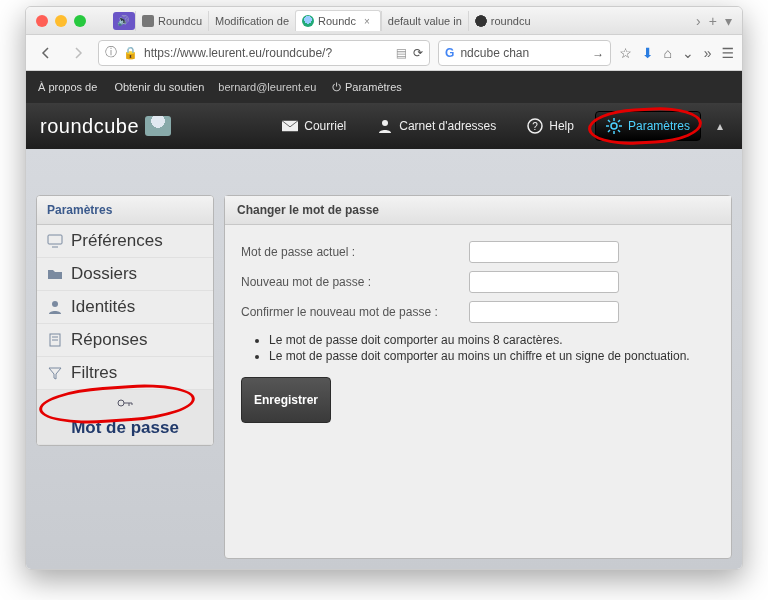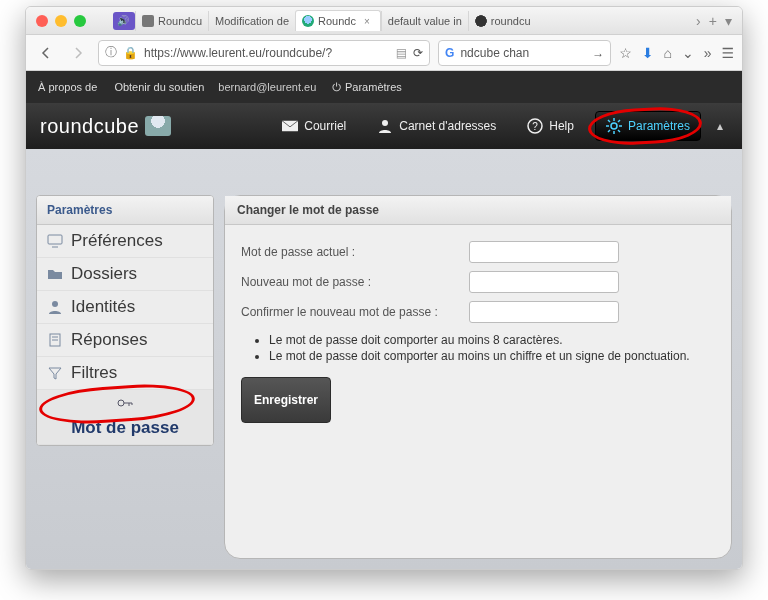--- a/index.html
+++ b/index.html
@@ -43,21 +43,21 @@
   .red-circle-nav::after { content:""; position:absolute; left:-8px; right:-2px; top:-4px; bottom:-4px; border:3px solid #e40000; border-radius:50%/60%; transform: rotate(-3deg); pointer-events: none; }
   
   .content { background: linear-gradient(#d6d9de,#c8cbd0); padding: 46px 10px 10px 10px; min-height: 420px; display:flex; gap:10px; }
   .sidebar { width: 178px; background:#efefef; border:1px solid #b6b6b6; border-radius:4px; overflow:hidden; align-self:flex-start; }
   .sb-hdr { background: linear-gradient(#f3f3f3,#e1e1e1); border-bottom:1px solid #c7c7c7; padding:7px 10px; font-weight:bold; color:#3b5a8c; font-size:12px; }
   .sb-item { display:flex; align-items:center; gap:8px; padding:6px 10px; border-bottom:1px solid #e0e0e0; color:#3a3a3a; font-size:17px; background:#ededed; cursor:pointer; }
   .sb-item.selected { background:#e6e6e6; color:#213a6b; font-weight:bold; }
   .sb-item .sic { width:16px; height:14px; color:#7a8aa0; display:inline-flex; align-items:center; justify-content:center; }
   .red-circle-sb { position:relative;flex-direction:column; }
   .red-circle-sb::after { content:""; position:absolute; left:2px; top:-4px; width:150px; height:30px; border:3px solid #e40000; border-radius:50%/60%; transform: rotate(-4deg); pointer-events:none; }
-  .panel { flex:1; background:#efefef; border:1px solid #b6b6b6; border-radius:16px; padding:0; align-self:stretch; min-height:360px; }
+  .panel { flex:1; background:#efefef; border:1px solid #b6b6b6; border-radius:4px; padding:0; align-self:stretch; min-height:360px; }
   .panel-hdr { background: linear-gradient(#f3f3f3,#e1e1e1); border-bottom:1px solid #c7c7c7; padding:7px 12px; font-weight:bold; color:#444; font-size:12px; }
   .panel-body { padding:16px 16px 20px; color:#333; font-size:12px; }
   .frow { display:flex; align-items:center; gap:8px; margin-bottom:8px; }
   .frow label { width:220px; color:#555; }
   .frow input { width:150px; height:22px; border:1px solid #bcbcbc; border-radius:3px; background:#fff; padding:0 4px; }
   .rules { margin: 10px 0 14px 28px; color:#333; }
   .rules li { margin-bottom:2px; }
   .savebtn { display:inline-block; background: linear-gradient(#565656,#3a3a3a); color:#fff; border:1px solid #2c2c2c; border-radius:4px; padding:15px 12px; font-weight:bold; font-size:12px; cursor:pointer; }
   svg { display:block; }
 </style>

